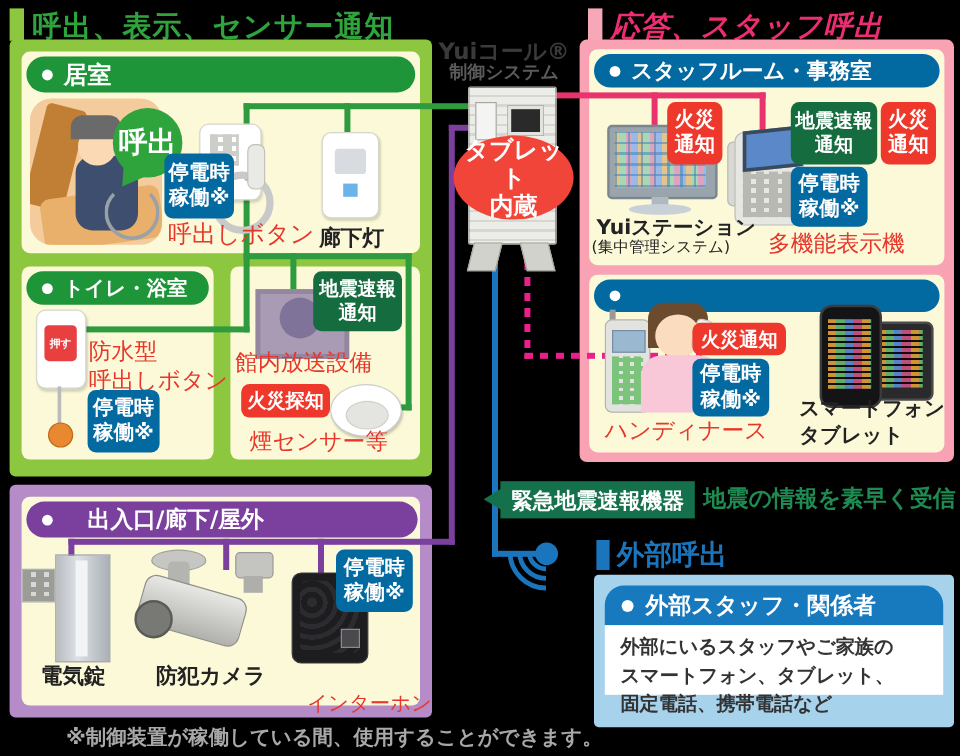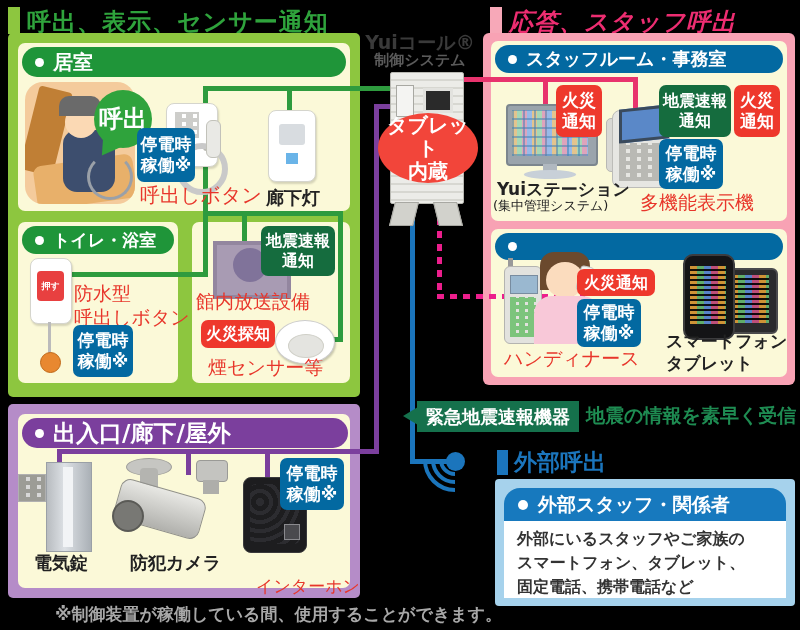--- a/index.html
+++ b/index.html
@@ -136,21 +136,21 @@
 通知</div>
 <div class="abs red-txt" style="left:196px;top:289px;font-size:19px;">館内放送設備</div>
 <div class="abs lbl lbl-red" style="left:201px;top:320px;width:74px;height:28px;font-size:16px;">火災探知</div>
 <div class="abs dev ellipse" style="left:275px;top:320px;width:58px;height:42px;background:#fff;border:1px solid #ccc;box-shadow:1px 2px 2px rgba(0,0,0,.2);">
   <div class="abs ellipse" style="left:12px;top:13px;width:34px;height:22px;background:#e4e4e0;border:1px solid #d0d0c8;"></div>
 </div>
 <div class="abs red-txt" style="left:208px;top:355px;font-size:19px;">煙センサー等</div>
 
 <div class="abs box-purple" style="left:8px;top:404px;width:352px;height:194px;z-index:1;"></div>
 <div class="abs panel" style="left:18px;top:414px;width:332px;height:174px;z-index:1;"></div>
-<div class="abs pill pill-purple" style="left:22px;top:418px;width:326px;height:30px;font-size:23px;">
+<div class="abs pill pill-purple" style="left:22px;top:418px;width:326px;height:30px;font-size:19px;gap:20px;">
   <span class="bullet"></span>
   <span>出入口/廊下/屋外</span>
 </div>
 
 <div class="abs ln ln-purple" style="left:374px;top:104px;width:18px;height:5px;"></div>
 <div class="abs ln ln-purple" style="left:374px;top:104px;width:5px;height:350px;"></div>
 <div class="abs ln ln-purple" style="left:57px;top:449px;width:322px;height:5px;"></div>
 <div class="abs ln ln-purple" style="left:57px;top:449px;width:5px;height:18px;"></div>
 <div class="abs ln ln-purple" style="left:186px;top:449px;width:5px;height:26px;"></div>
 <div class="abs ln ln-purple" style="left:265px;top:449px;width:5px;height:32px;"></div>
@@ -261,17 +261,17 @@
   <path d="M39 22 A22 22 0 0 1 17 0" fill="none" stroke="#1B75BC" stroke-width="4"></path>
   <path d="M39 30 A30 30 0 0 1 9 0" fill="none" stroke="#1B75BC" stroke-width="4"></path>
 </svg>
 <div class="abs" style="left:497px;top:450px;width:11px;height:25px;background:#1B75BC;"></div>
 <div class="abs" style="left:514px;top:447px;font-size:23px;font-weight:bold;color:#1B75BC;">外部呼出</div>
 <div class="abs" style="left:495px;top:479px;width:300px;height:127px;background:#A6D2EC;border-radius:4px;z-index:1;"></div>
 <div class="abs" style="left:504px;top:488px;width:282px;height:33px;background:#1779BE;border-radius:16px 16px 0 0;display:flex;align-items:center;z-index:3;color:#fff;font-weight:bold;font-size:19px;">
   <span class="bullet" style="width:10px;height:10px;border-radius:50%;background:#fff;margin:0 10px 0 14px;"></span>
   <span>外部スタッフ・関係者</span>
 </div>
-<div class="abs pre" style="left:504px;top:521px;width:282px;height:77px;background:#fff;color:#333;font-size:16px;font-weight:bold;line-height:1.5;padding:6px 0 0 13px;box-sizing:border-box;z-index:3;">外部にいるスタッフやご家族の
+<div class="abs pre" style="left:504px;top:521px;width:282px;height:58px;background:#fff;color:#333;font-size:16px;font-weight:bold;line-height:1.5;padding:6px 0 0 13px;box-sizing:border-box;z-index:3;">外部にいるスタッフやご家族の
 スマートフォン、タブレット、
 固定電話、携帯電話など</div>
 
 <div class="abs" style="left:55px;top:603px;font-size:17px;font-weight:bold;color:#A8A8A8;">※制御装置が稼働している間、使用することができます。</div>
 
 </body></html>

